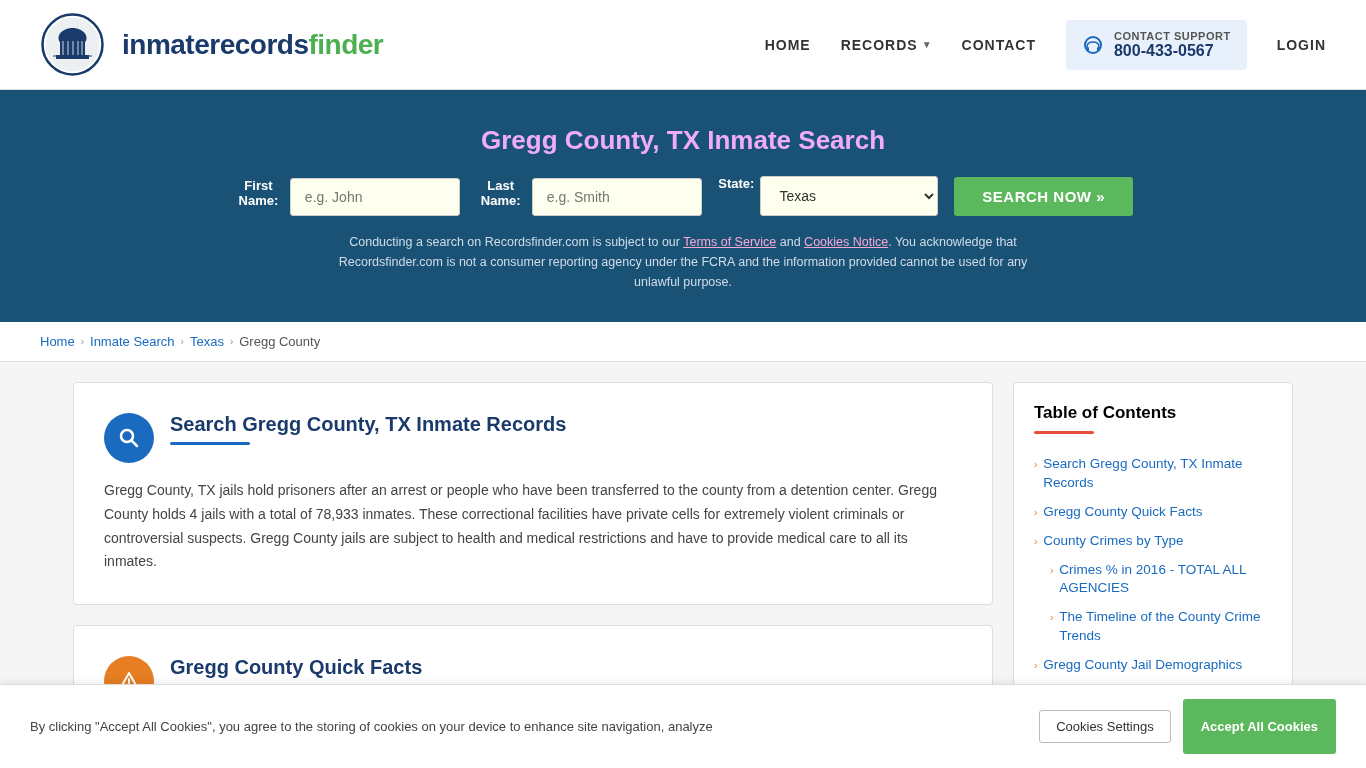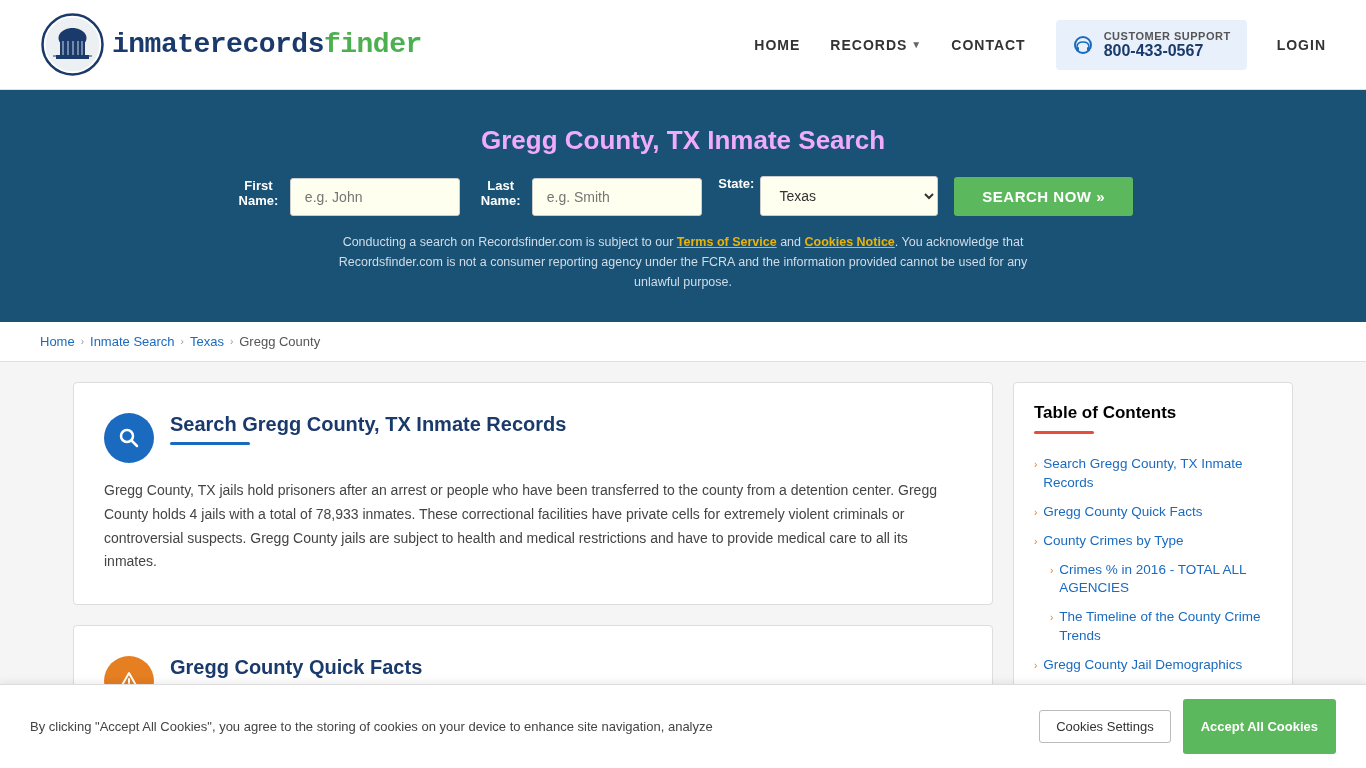--- a/index.html
+++ b/index.html
@@ -11,22 +11,21 @@
       border-bottom: 1px solid #e0e0e0;
       padding: 0 40px;
       display: flex;
       align-items: center;
       justify-content: space-between;
       height: 90px;
     }
     .logo-area {
       display: flex;
       align-items: center;
-      gap: 7px;
-      font-family: Liberation Mono, monospace;
+      gap: 17px;
     }
     .logo-icon {
       width: 65px;
       height: 65px;
     }
     .logo-text {
       font-size: 28px;
       color: #333;
       font-weight: 300;
       letter-spacing: -0.5px;
@@ -151,23 +150,22 @@
     }
 
     .legal-text {
       font-size: 12.5px;
       color: #d0dce8;
       line-height: 1.6;
       max-width: 700px;
       margin: 0 auto;
     }
     .legal-text a {
-      color: #eab308;
+      color: #f9a8d4;
       text-decoration: underline;
-      font-weight: bold;
     }
 
     
     .breadcrumb {
       background: #fff;
       padding: 12px 40px;
       border-bottom: 1px solid #e0e0e0;
       display: flex;
       align-items: center;
       gap: 6px;
@@ -367,21 +365,21 @@
     </div>
     <a class="nav-link">CONTACT</a>
     <div class="support-box">
       <svg width="22" height="22" viewBox="0 0 22 22">
         <circle cx="11" cy="11" r="8" fill="none" stroke="#1a6bbf" stroke-width="2"></circle>
         <path d="M5 13 Q5 8 11 8 Q17 8 17 13" fill="none" stroke="#1a6bbf" stroke-width="1.5"></path>
         <rect x="4" y="13" width="3" height="4" rx="1" fill="#1a6bbf"></rect>
         <rect x="15" y="13" width="3" height="4" rx="1" fill="#1a6bbf"></rect>
       </svg>
       <div>
-        <div class="support-text">CUSTOMER SUPPORT</div>
+        <div class="support-text">CONTACT SUPPORT</div>
         <div class="support-number">800-433-0567</div>
       </div>
     </div>
     <a class="login-btn">LOGIN</a>
   </nav>
 </header>
 
 <section class="hero">
   <h1>Gregg County, TX Inmate Search</h1>
   <div class="search-form">

